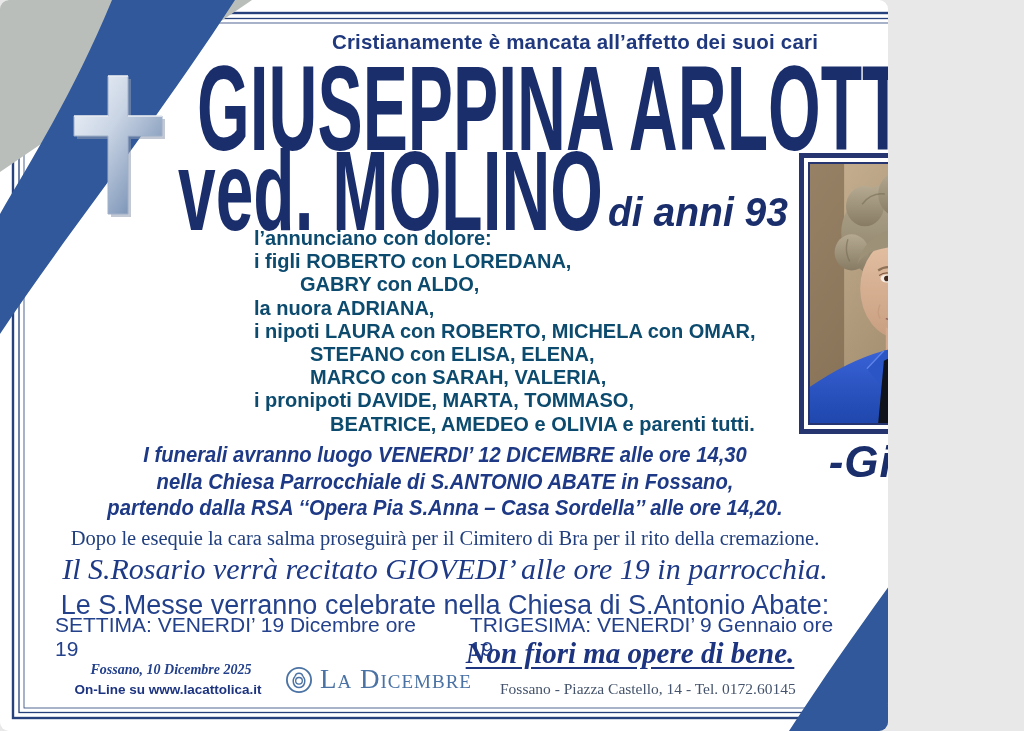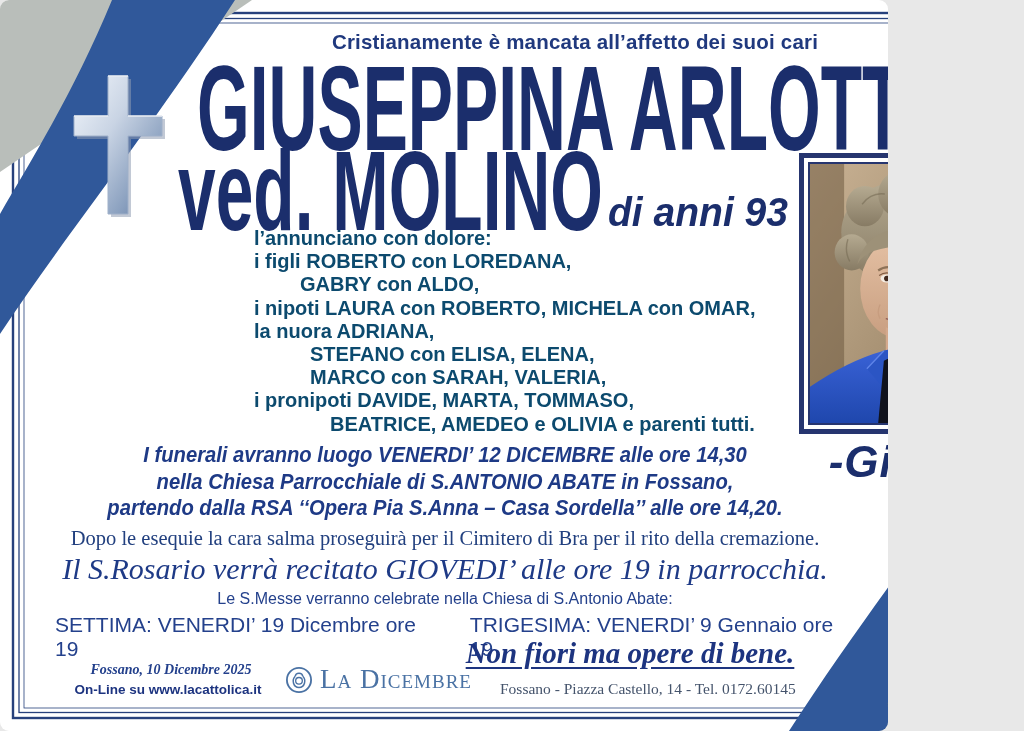--- a/index.html
+++ b/index.html
@@ -20,21 +20,21 @@
   #announce{left:254px;top:227px;z-index:4;font-size:20px;font-weight:bold;color:#0c4a6e;
             line-height:23.2px;white-space:nowrap;}
   .ind1{padding-left:46px;} .ind2{padding-left:56px;} .ind3{padding-left:76px;}
   
   #funeral{left:55px;top:442px;width:780px;text-align:center;font-size:21.5px;font-weight:bold;
            font-style:italic;color:#1e3a86;line-height:26.5px;transform:scaleX(.94);z-index:4;}
   #cremation{left:55px;top:527px;width:780px;text-align:center;
              font-family:"Liberation Serif",serif;font-size:20.5px;color:#22407f;z-index:4;}
   #rosary{left:55px;top:552px;width:780px;text-align:center;font-family:"Liberation Serif",serif;
           font-style:italic;font-size:30px;color:#1e3a86;z-index:4;}
-  #masses-intro{left:55px;top:590px;width:780px;text-align:center;font-size:16px;color:#24418c;z-index:4;}
+  #masses-intro{left:55px;top:590px;width:780px;text-align:center;font-size:27px;color:#24418c;z-index:4;}
   #masses-times{left:55px;top:613px;width:790px;display:flex;justify-content:space-between;gap:42px;
                 font-size:21px;color:#24418c;z-index:4;}
   #no-flowers{left:230px;top:637px;width:800px;text-align:center;font-family:"Liberation Serif",serif;
               font-weight:bold;font-style:italic;font-size:29px;color:#1d3480;text-decoration:underline;
               text-underline-offset:4px;z-index:4;}
   #nickname{left:812px;top:437px;width:192px;text-align:center;font-size:44px;font-weight:bold;
             font-style:italic;color:#1b2e6c;z-index:4;letter-spacing:1px;}
   
   #photo{left:799px;top:153px;width:202px;height:281px;border:5px solid #26356f;background:#fff;
          padding:4px;box-sizing:border-box;z-index:5;}
@@ -99,22 +99,22 @@
   <svg id="title-svg" class="abs" width="1024" height="190" viewBox="0 0 1024 190">
     <text x="197" y="96" font-size="121" textLength="758" lengthAdjust="spacingAndGlyphs">GIUSEPPINA ARLOTTO</text>
     <text x="178" y="176" font-size="113" textLength="425" lengthAdjust="spacingAndGlyphs">ved. MOLINO</text>
     <text id="age-text" x="608" y="172" font-size="40" textLength="180" lengthAdjust="spacingAndGlyphs">di anni 93</text>
   </svg>
 
   <div id="announce" class="abs">
     <div>l’annunciano con dolore:</div>
     <div>i figli ROBERTO con LOREDANA,</div>
     <div class="ind1">GABRY con ALDO,</div>
+    <div>la nuora ADRIANA,</div>
     <div>i nipoti LAURA con ROBERTO, MICHELA con OMAR,</div>
-    <div>la nuora ADRIANA,</div>
     <div class="ind2">STEFANO con ELISA, ELENA,</div>
     <div class="ind2">MARCO con SARAH, VALERIA,</div>
     <div>i pronipoti DAVIDE, MARTA, TOMMASO,</div>
     <div class="ind3">BEATRICE, AMEDEO e OLIVIA e parenti tutti.</div>
   </div>
 
   <div id="funeral" class="abs">
     <div>I funerali avranno luogo VENERDI’ 12 DICEMBRE alle ore 14,30</div>
     <div>nella Chiesa Parrocchiale di S.ANTONIO ABATE in Fossano,</div>
     <div>partendo dalla RSA ‘‘Opera Pia S.Anna – Casa Sordella’’ alle ore 14,20.</div>

